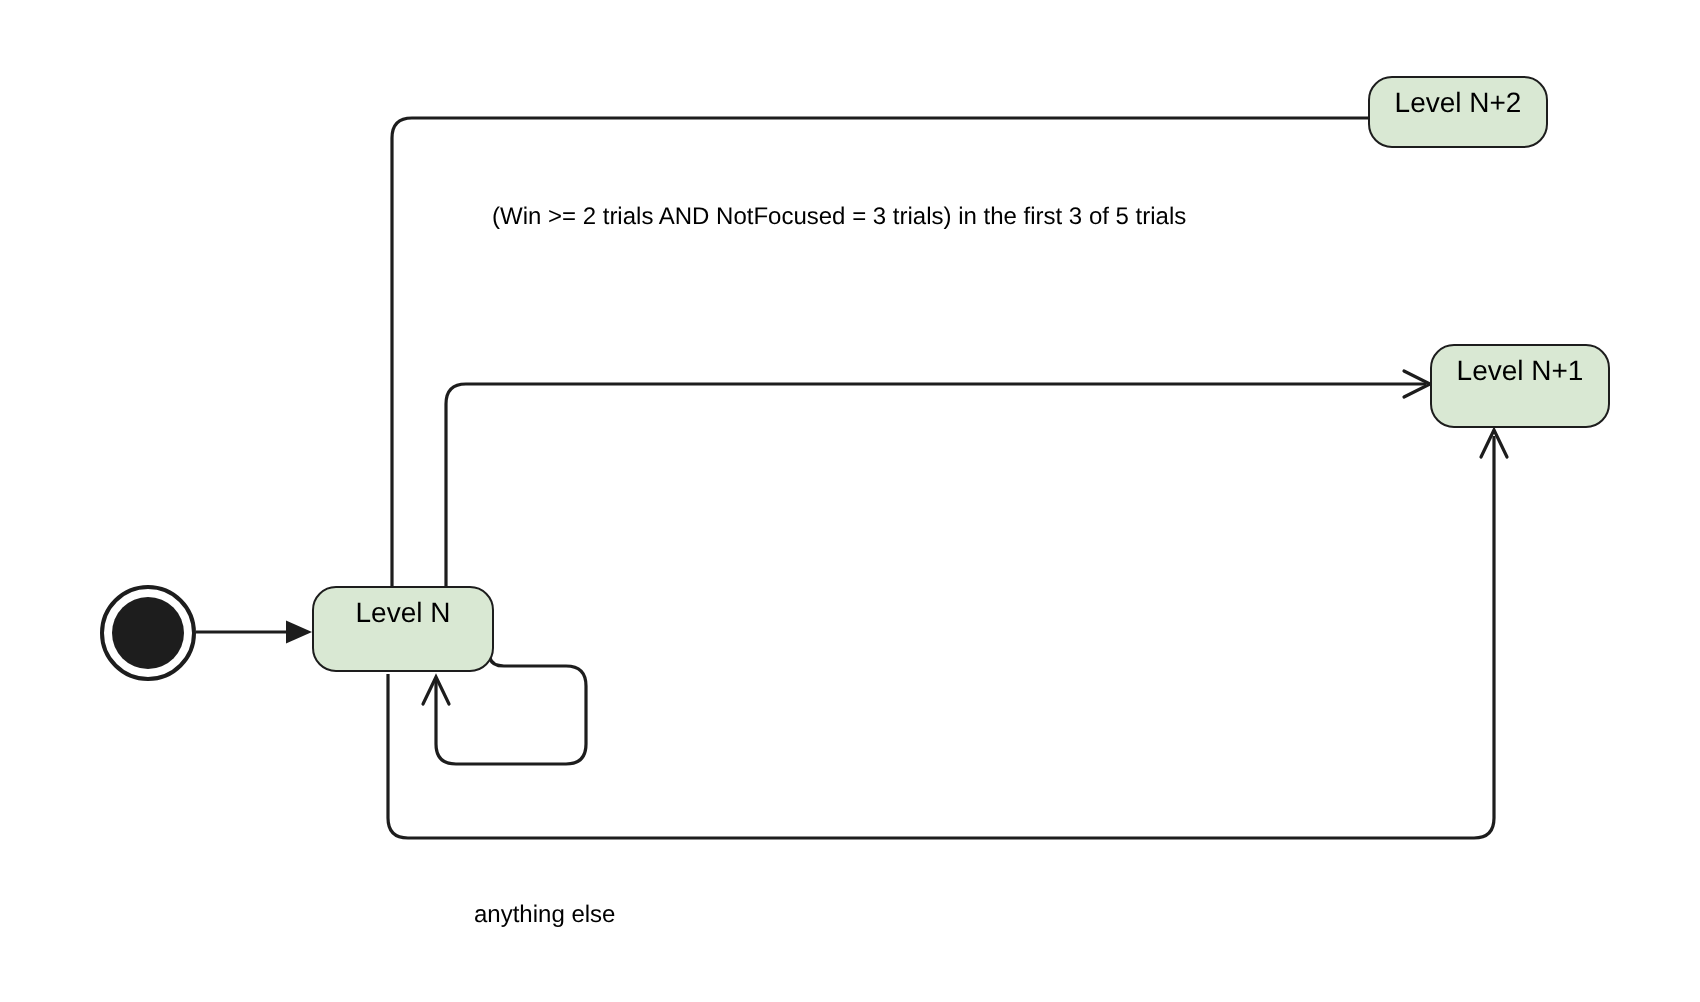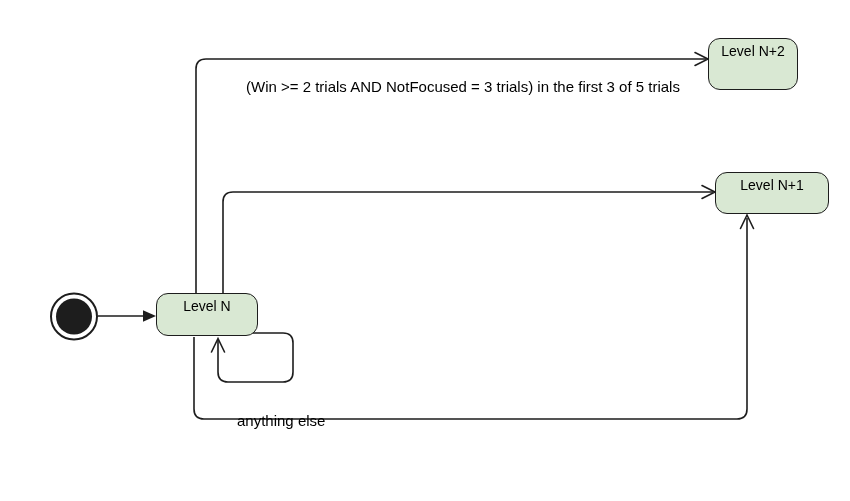--- a/index.html
+++ b/index.html
@@ -26,33 +26,34 @@
     position: absolute;
     box-sizing: border-box;
     background: var(--state-fill, #d9e8d3);
     border: 1.6px solid var(--stroke, #1d1d1d);
     border-radius: 12px;
     text-align: center;
     font-size: 14px;
     color: var(--text, #000000);
     padding-top: 4px;
   }
-  .state-level-n   { left: 156px; top: 293px; width: 102px; height: 43px; }
-  .state-level-n1  { left: 715px; top: 172px; width: 114px; height: 42px; }
-  .state-level-n2  { left: 708px; top: 38px;  width: 90px; height: 52px; }
+  .state-level-n   { left: 156px; top: 293px; width: 91px; height: 43px; }
+  .state-level-n1  { left: 715px; top: 172px; width: 90px; height: 42px; }
+  .state-level-n2  { left: 684px; top: 38px;  width: 90px; height: 36px; }
   .tlabel {
     position: absolute;
-    font-size: 15px;
+    font-size: 12px;
     color: var(--text, #000000);
     white-space: nowrap;
+    margin-top: 23px;
   }
   .tlabel-1 { left: 246px; top: 78px;  }
   .tlabel-2 { left: 245px; top: 208px; }
   .tlabel-3 { left: 303px; top: 350px; }
-  .tlabel-4 { left: 237px; top: 412px; }
+  .tlabel-4 { left: 237px; top: 427px; }
   .connector {
     fill: none;
     stroke: var(--stroke, #1d1d1d);
     stroke-width: 1.6;
   }
   .arrow-open {
     fill: none;
     stroke: var(--stroke, #1d1d1d);
     stroke-width: 1.6;
     stroke-linecap: round;

